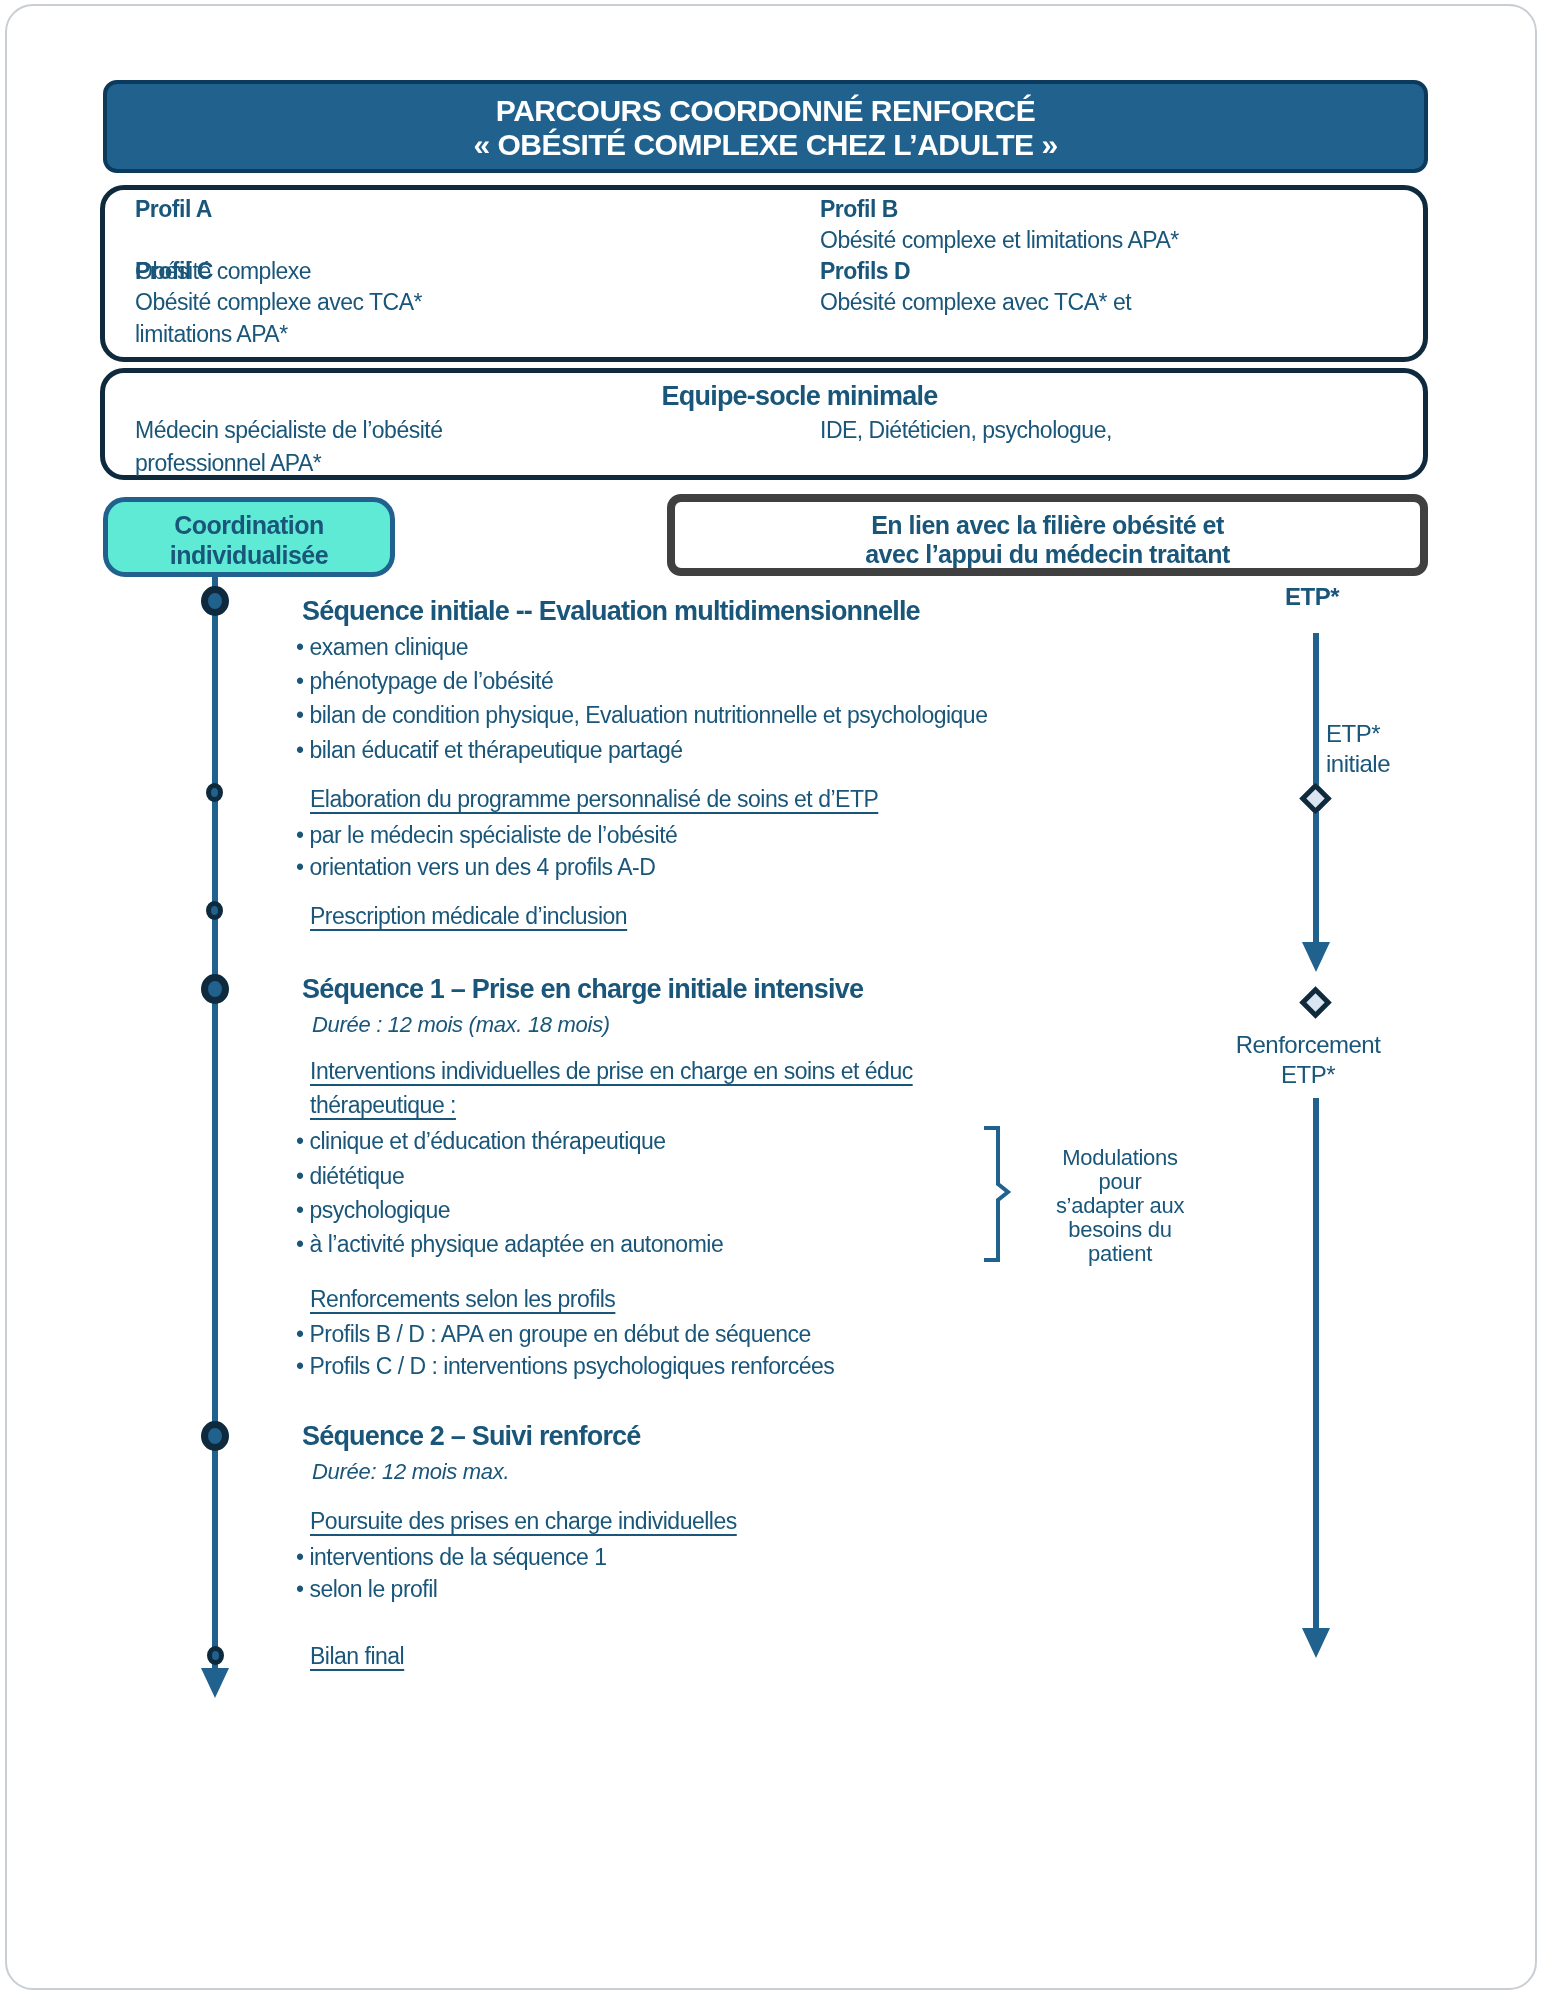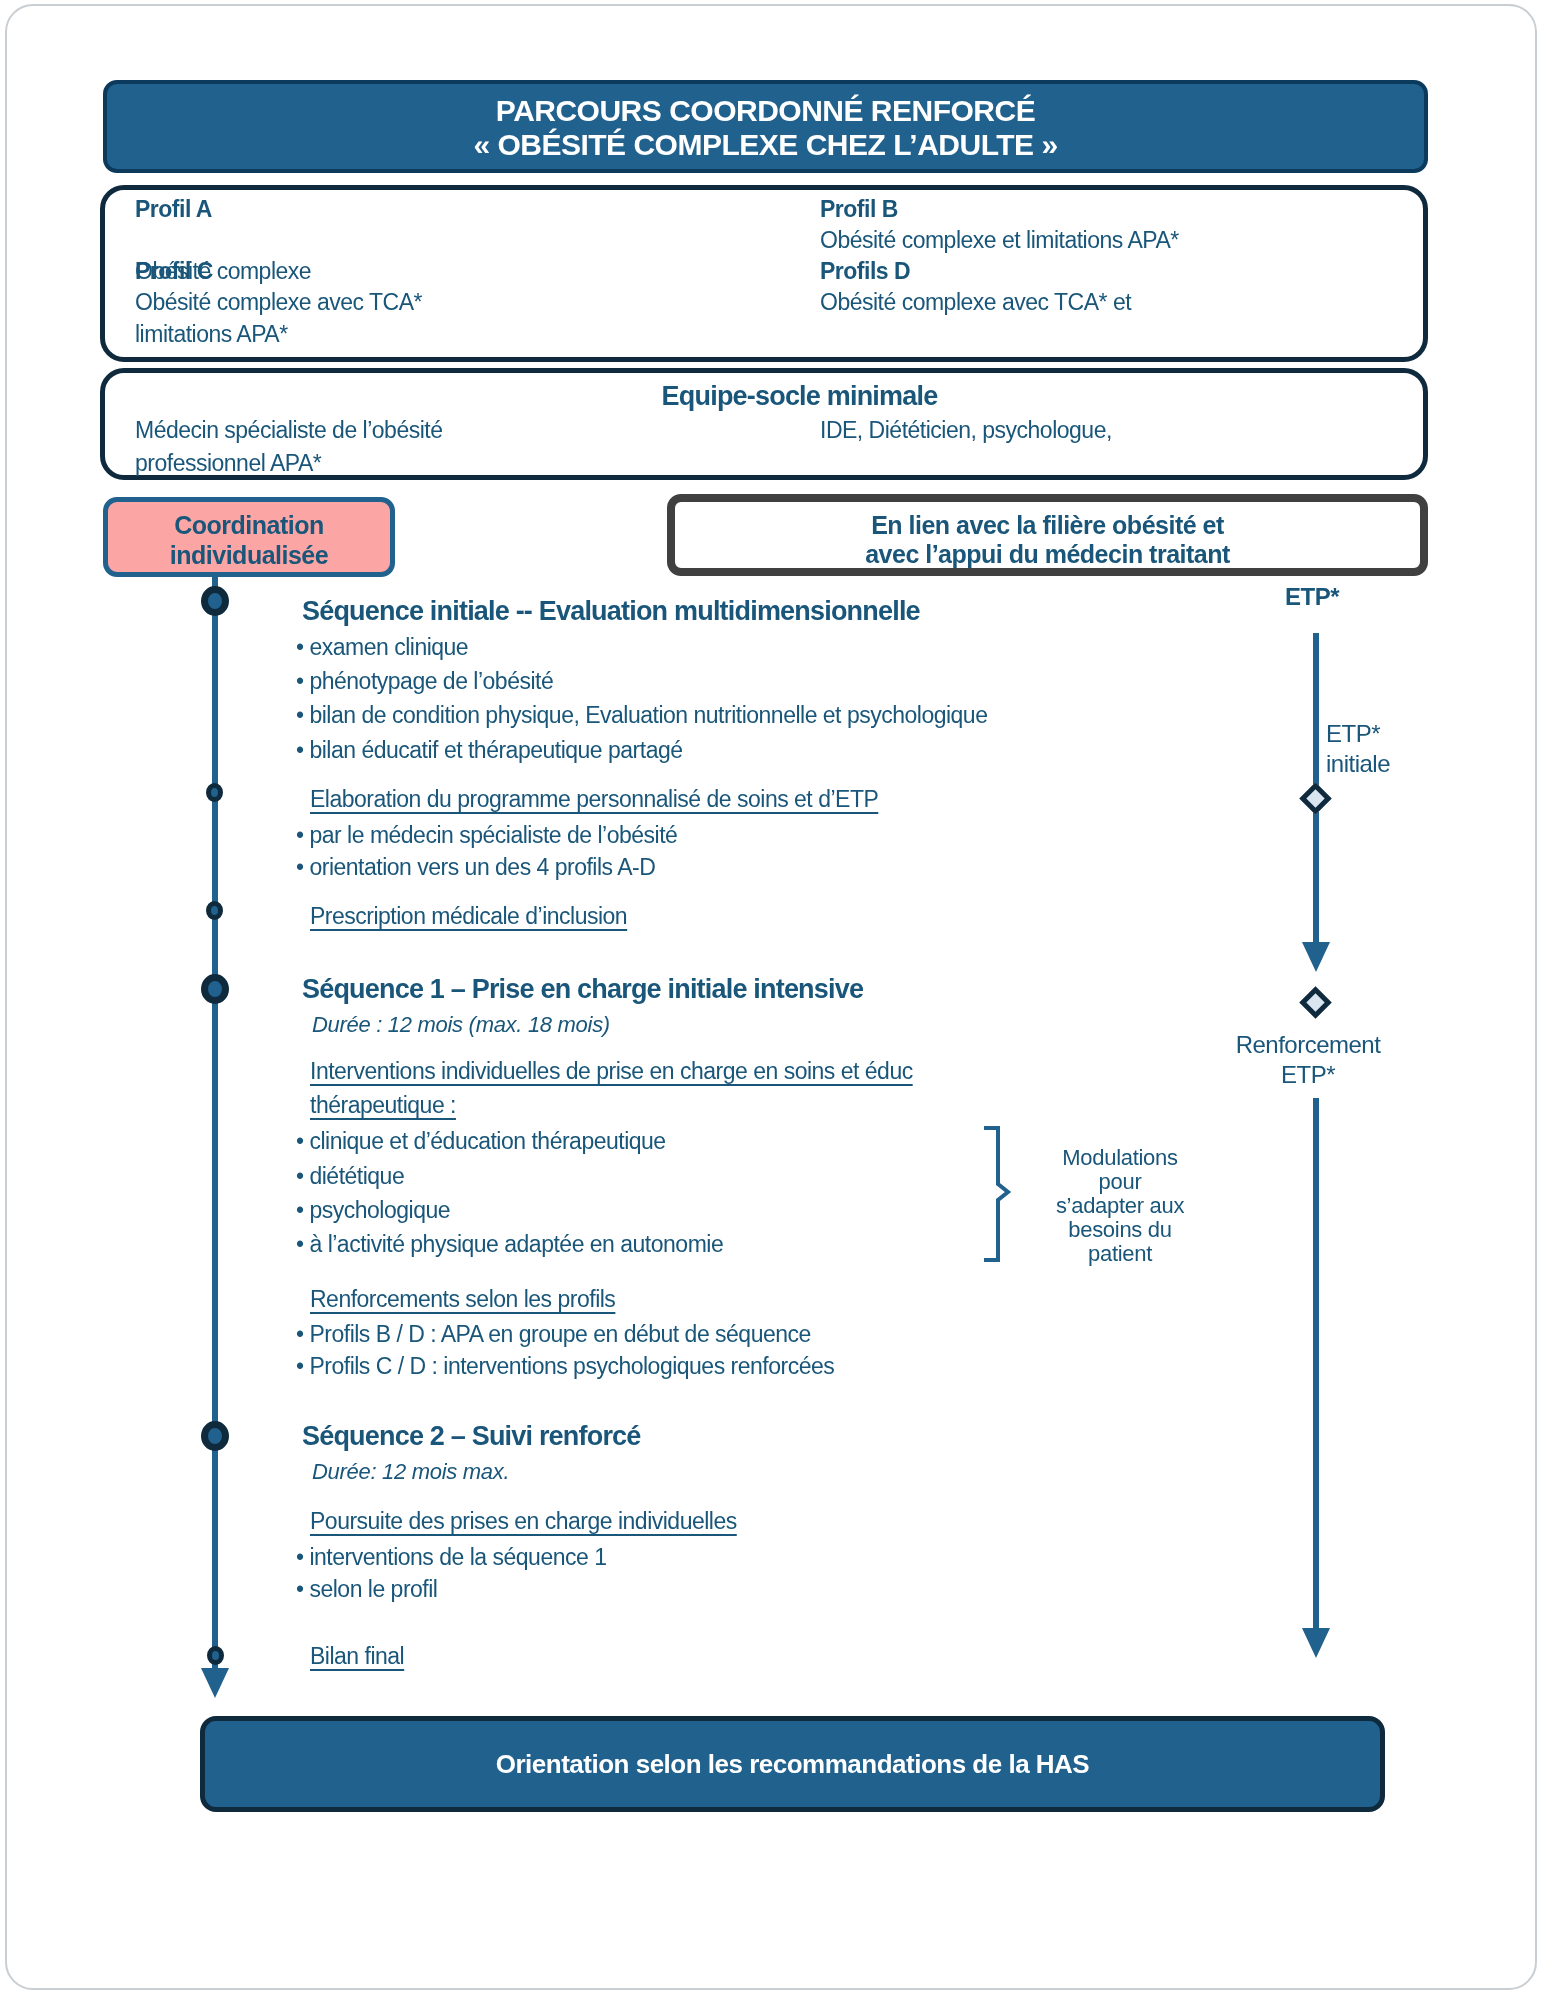--- a/index.html
+++ b/index.html
@@ -9,22 +9,22 @@
   .abs{position:absolute;}
   .b{font-weight:bold;}
   
   .headerbox{left:103px;top:80px;width:1325px;height:93px;background:#20618E;border:4px solid #0C3A5C;
              border-radius:14px;box-sizing:border-box;text-align:center;color:#fff;font-weight:bold;
              font-size:30px;line-height:34px;padding-top:10px;letter-spacing:-0.5px;}
   .profilesbox{left:100px;top:185px;width:1328px;height:177px;background:#fff;border:5px solid #0F2A3D;
                border-radius:24px;box-sizing:border-box;}
   .equipebox{left:100px;top:368px;width:1328px;height:112px;background:#fff;border:5px solid #0F2A3D;
              border-radius:24px;box-sizing:border-box;}
-  .coordbox{left:103px;top:497px;width:292px;height:80px;background:#fca5a5;border:5px solid #20618E;
-            border-radius:14px;box-sizing:border-box;text-align:center;font-weight:bold;font-size:25px;
+  .coordbox{left:103px;top:497px;width:292px;height:80px;background:#5eead4;border:5px solid #20618E;
+            border-radius:22px;box-sizing:border-box;text-align:center;font-weight:bold;font-size:25px;
             line-height:30px;padding-top:8px;letter-spacing:-0.5px;}
   .filierebox{left:667px;top:494px;width:761px;height:82px;background:#fff;border:8px solid #404040;
               border-radius:14px;box-sizing:border-box;text-align:center;font-weight:bold;font-size:25px;
               line-height:29px;padding-top:9px;letter-spacing:-0.5px;}
   .footerbox{left:200px;top:1716px;width:1185px;height:96px;background:#20618E;border:5px solid #0F2A3D;
              border-radius:16px;box-sizing:border-box;text-align:center;color:#fff;font-weight:bold;
              font-size:26px;line-height:86px;letter-spacing:-0.5px;}
   
   .txt{font-size:23px;line-height:27px;letter-spacing:-0.5px;white-space:nowrap;}
   .lbl{font-weight:bold;}
@@ -143,16 +143,13 @@
     <div>initiale</div>
   </div>
   <div class="abs diamond" style="left:1304px;top:991px;"></div>
   <div class="abs railtext" style="left:1208px;top:1030px;width:200px;text-align:center;">
     <div>Renforcement</div>
     <div>ETP*</div>
   </div>
   <div class="abs vline" style="left:1313px;top:1098px;height:530px;"></div>
   <div class="abs arrowhead" style="left:1302px;top:1628px;"></div>
 
-  <div class="abs footerbox">
-    <span>Orientation selon les recommandations de la HAS</span>
-  </div>
 </div>
 
 </body></html>

